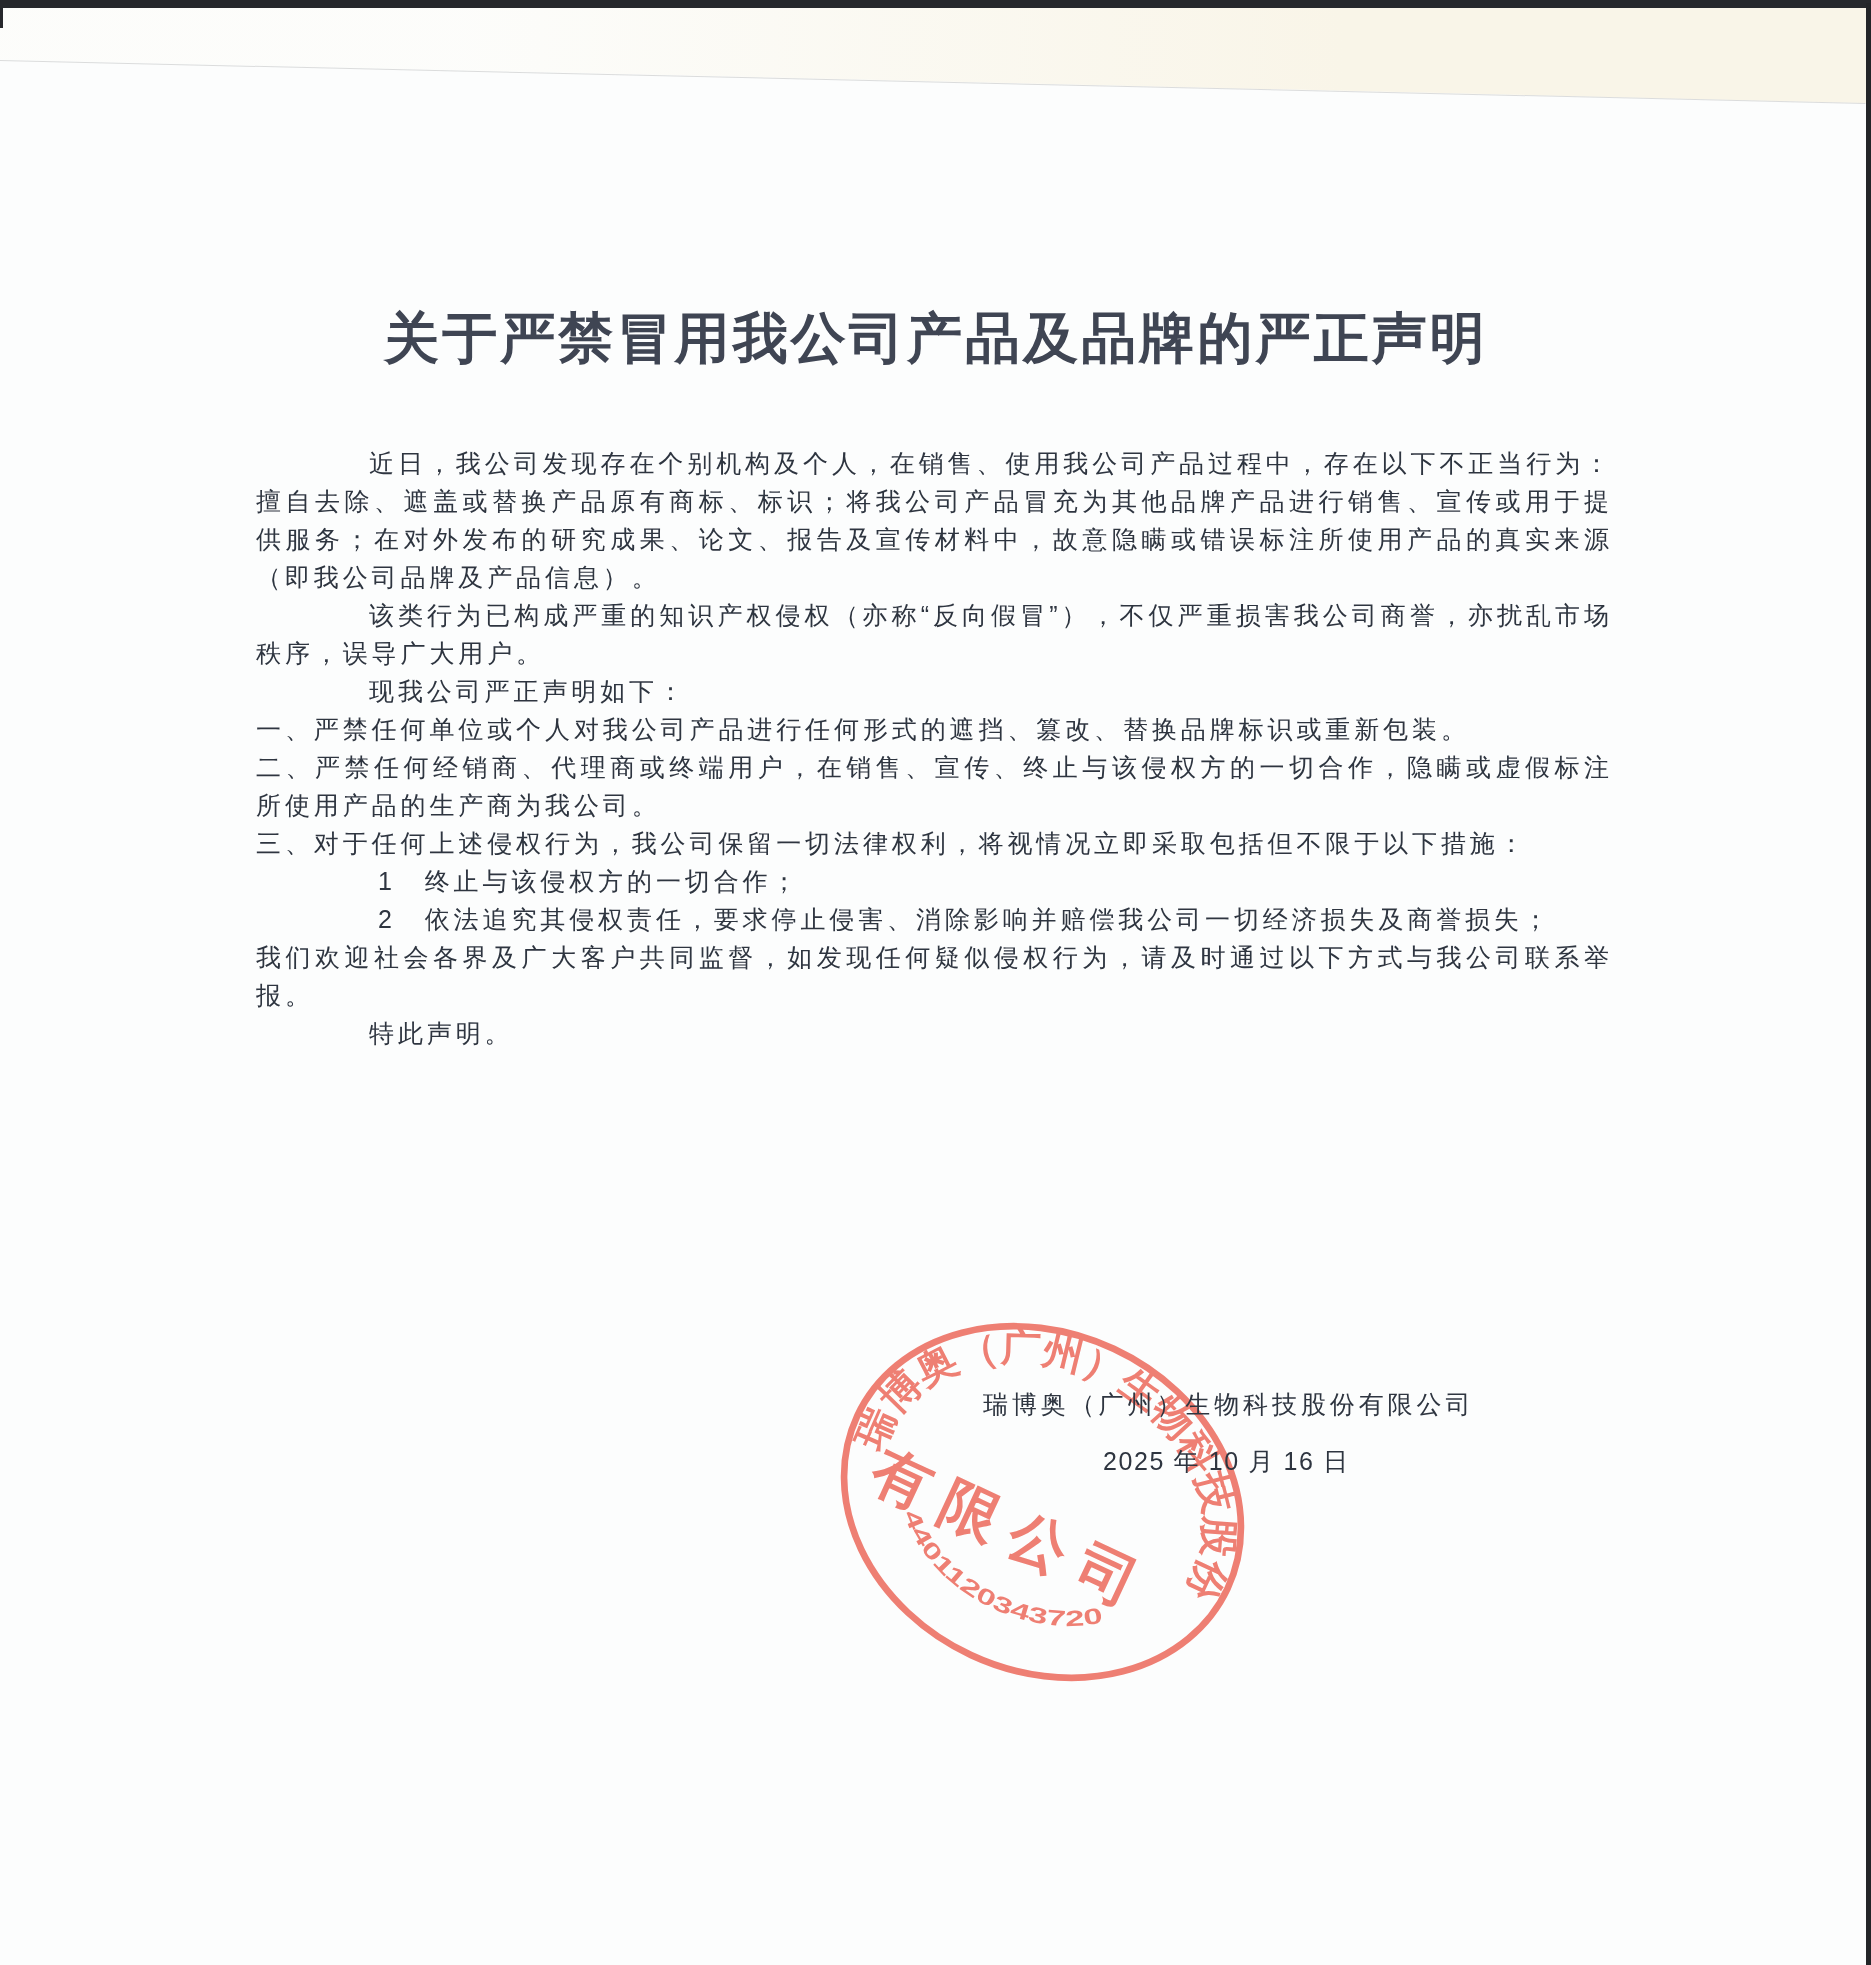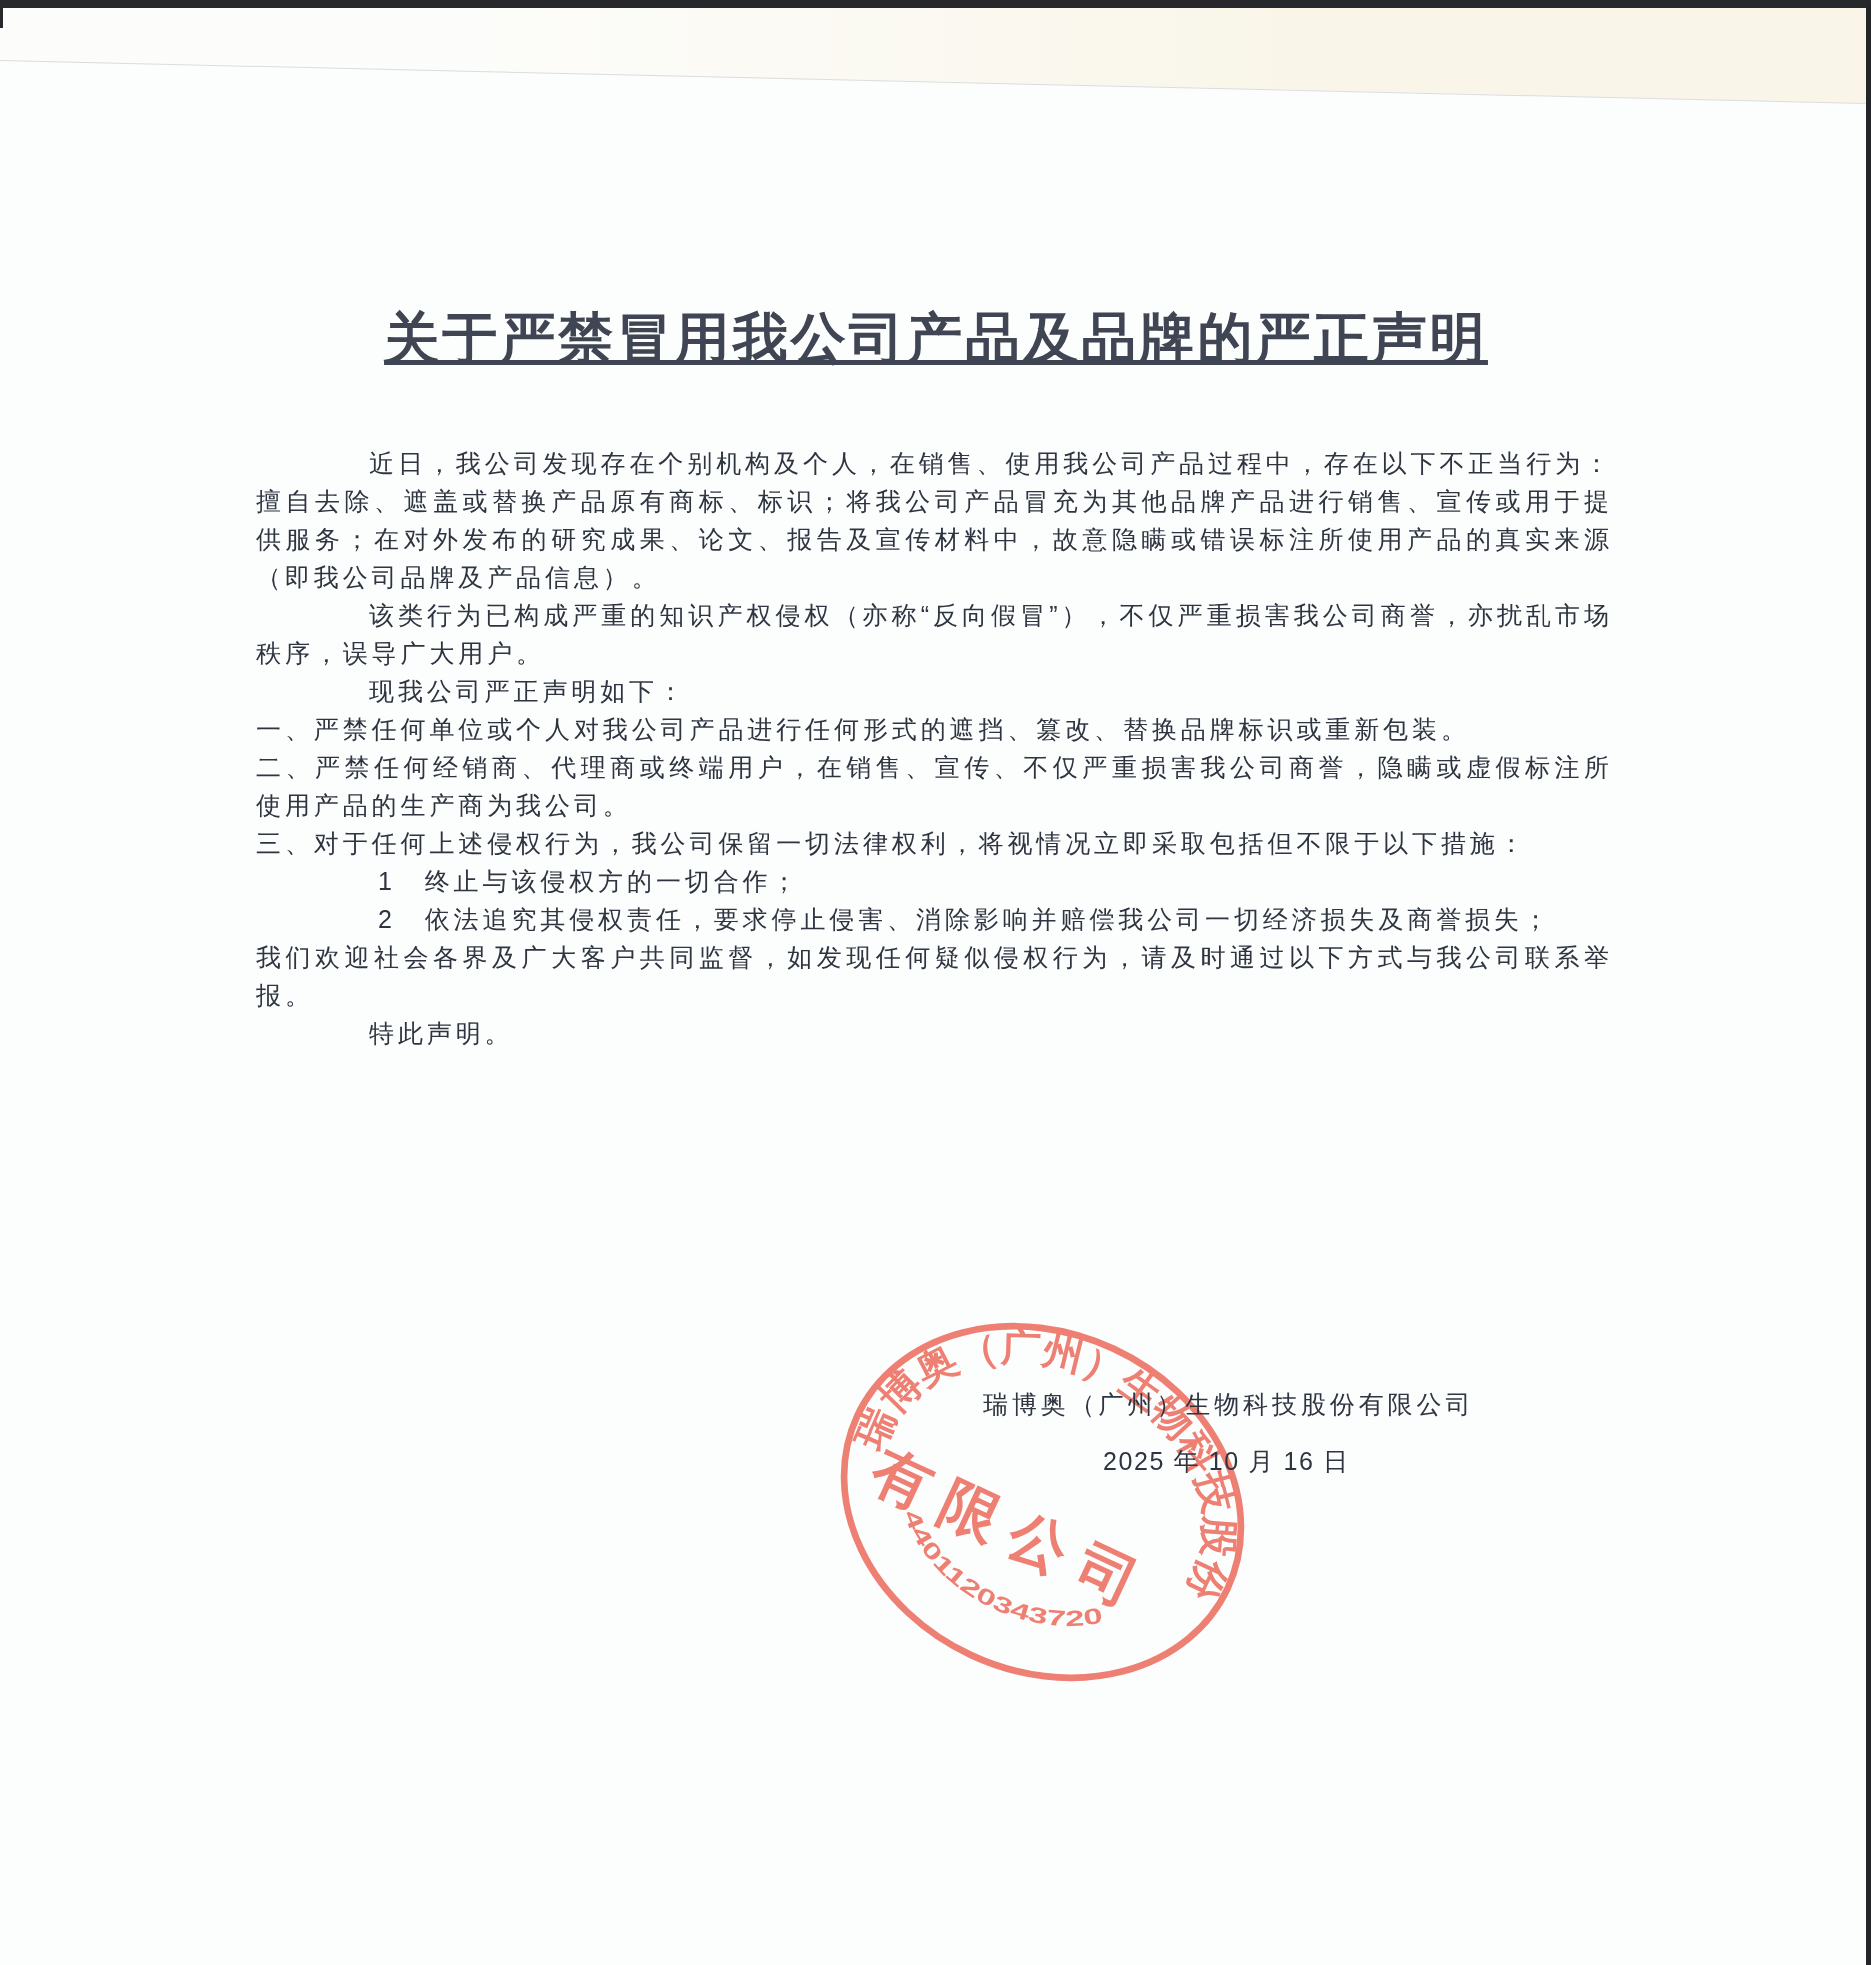--- a/index.html
+++ b/index.html
@@ -22,21 +22,20 @@
     background:#c9cbcb; opacity:0.65;
     transform:rotate(1.32deg); transform-origin:0 0;
     z-index:2;
   }
   .title {
     position:absolute; left:0; top:307px; width:1872px;
     margin:0; text-align:center;
     font-size:55px; line-height:63px; font-weight:600;
     letter-spacing:3.1px; color:#3f4553;
     z-index:4;
-    text-decoration:underline;
   }
   .body-text {
     position:absolute; left:256px; top:444px; width:1357px;
     font-size:25px; line-height:38px; letter-spacing:3.9px;
     color:#2e3540; text-align:justify;
     z-index:4;
   }
   .body-text p { margin:0; padding:0; }
   .para-indent  { text-indent:113px; }
   .measure      { text-indent:122px; }
@@ -94,21 +93,21 @@
     </g>
   </svg>
 
   <h1 class="title">关于严禁冒用我公司产品及品牌的严正声明</h1>
 
   <div class="body-text">
     <p class="para-indent">近日，我公司发现存在个别机构及个人，在销售、使用我公司产品过程中，存在以下不正当行为：擅自去除、遮盖或替换产品原有商标、标识；将我公司产品冒充为其他品牌产品进行销售、宣传或用于提供服务；在对外发布的研究成果、论文、报告及宣传材料中，故意隐瞒或错误标注所使用产品的真实来源（即我公司品牌及产品信息）。</p>
     <p class="para-indent">该类行为已构成严重的知识产权侵权（亦称“反向假冒”），不仅严重损害我公司商誉，亦扰乱市场秩序，误导广大用户。</p>
     <p class="para-indent">现我公司严正声明如下：</p>
     <p>一、严禁任何单位或个人对我公司产品进行任何形式的遮挡、篡改、替换品牌标识或重新包装。</p>
-    <p>二、严禁任何经销商、代理商或终端用户，在销售、宣传、不仅严重损害我公司商誉，隐瞒或虚假标注所使用产品的生产商为我公司。</p>
+    <p>二、严禁任何经销商、代理商或终端用户，在销售、宣传、终止与该侵权方的一切合作，隐瞒或虚假标注所使用产品的生产商为我公司。</p>
     <p>三、对于任何上述侵权行为，我公司保留一切法律权利，将视情况立即采取包括但不限于以下措施：</p>
     <p class="measure">1　终止与该侵权方的一切合作；</p>
     <p class="measure">2　依法追究其侵权责任，要求停止侵害、消除影响并赔偿我公司一切经济损失及商誉损失；</p>
     <p>我们欢迎社会各界及广大客户共同监督，如发现任何疑似侵权行为，请及时通过以下方式与我公司联系举报。</p>
     <p class="para-indent">特此声明。</p>
   </div>
 
   <div class="sig-company">瑞博奥（广州）生物科技股份有限公司</div>
   <div class="sig-date">2025 年 10 月 16 日</div>
 

